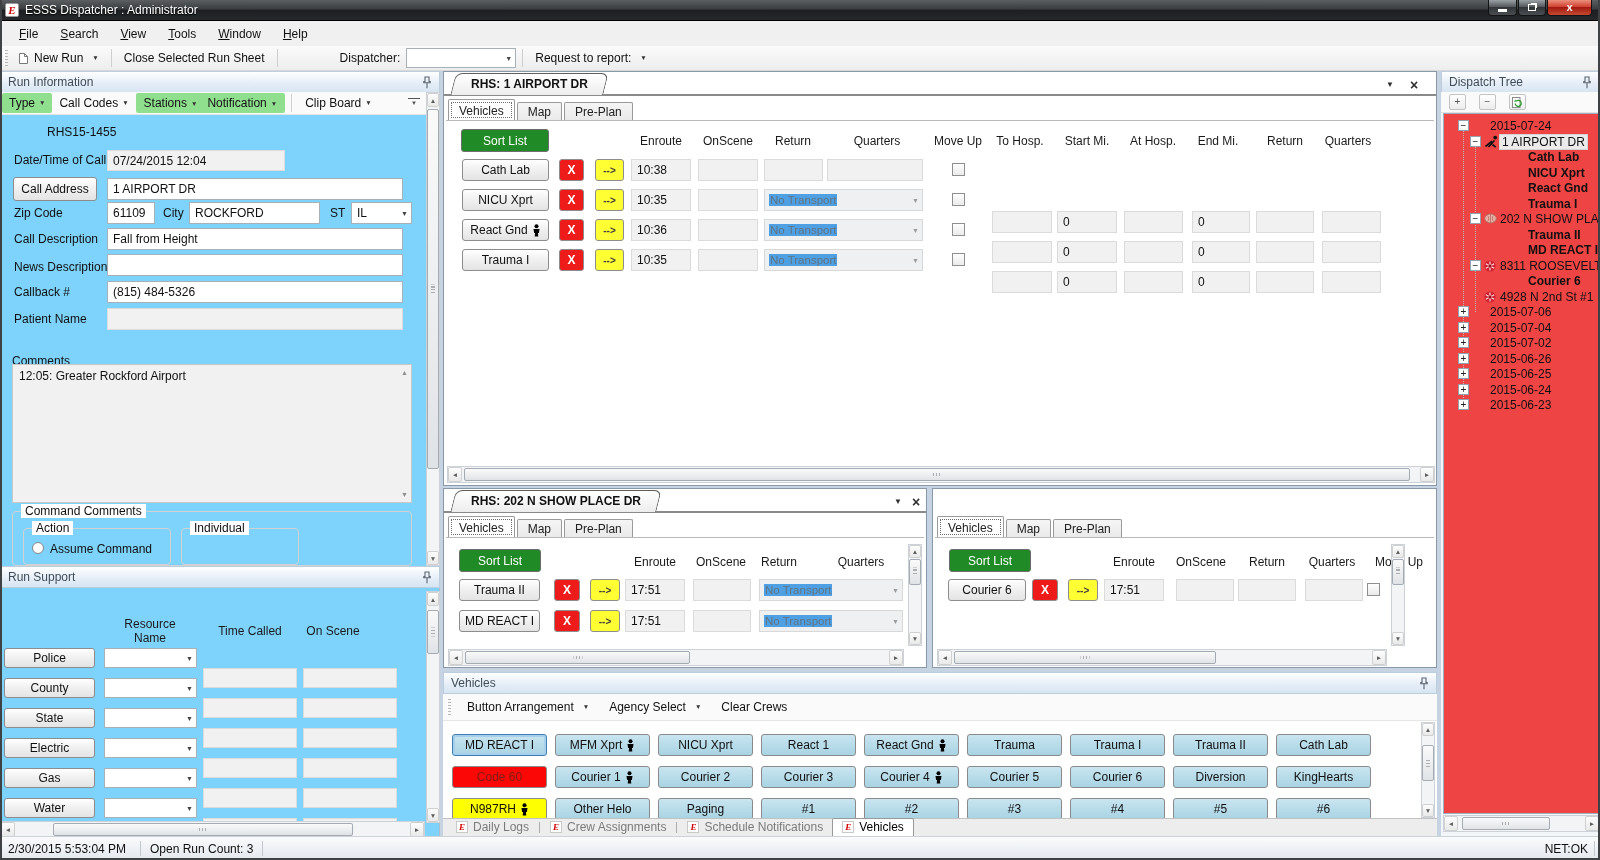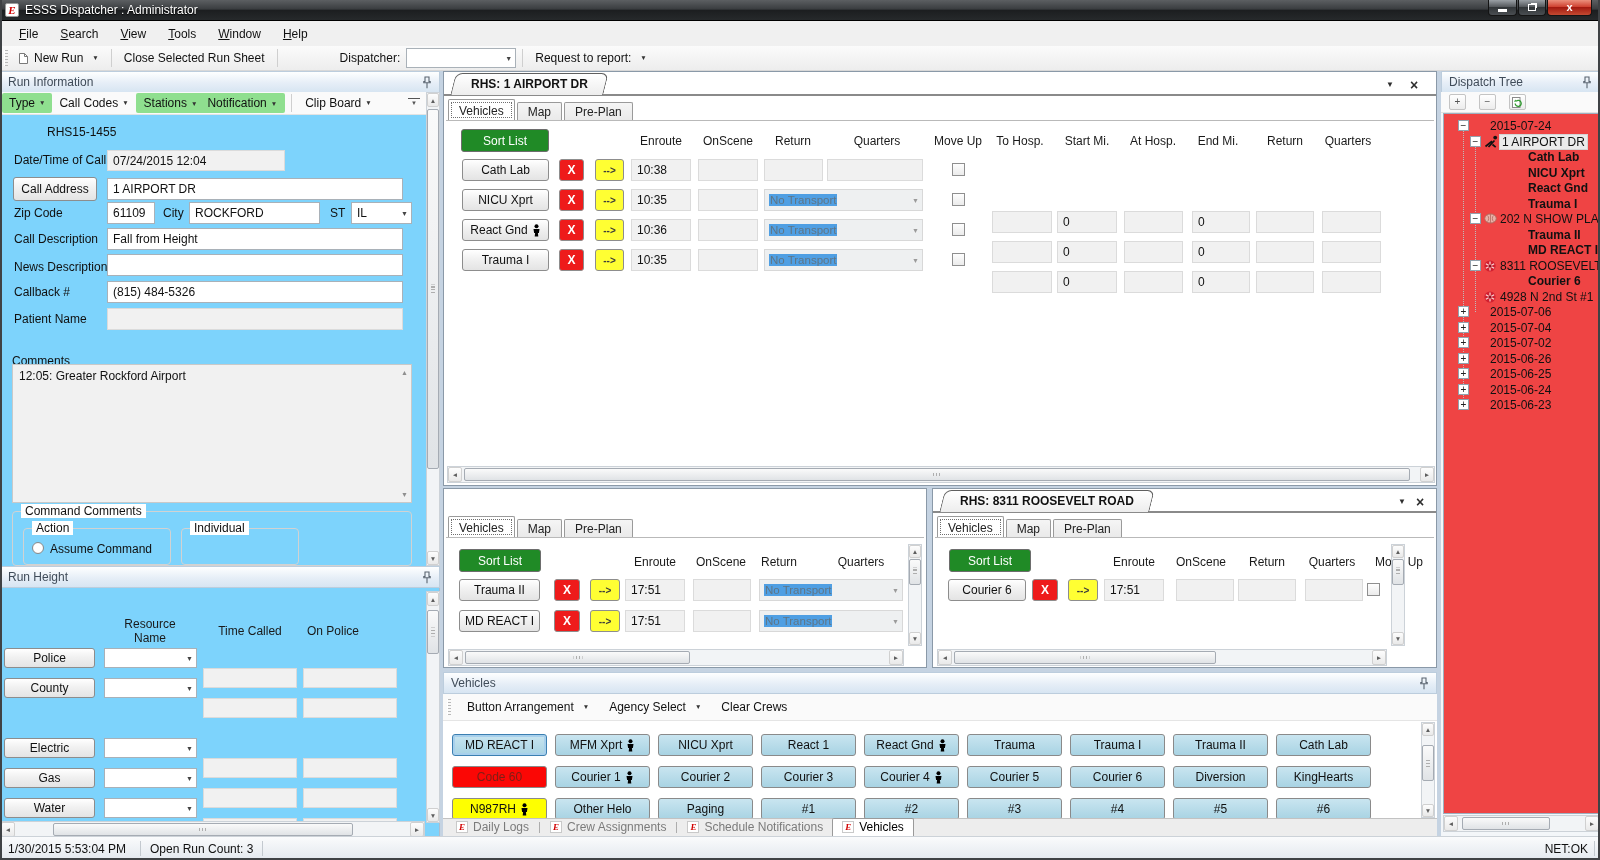--- a/index.html
+++ b/index.html
@@ -232,46 +232,56 @@
     </div>
   </div>
 
   <div class="vsb" style="left:426px;top:21px;height:474px">
     <span class="sba aU" style="left:0;top:0;width:12px;height:14px"></span>
     <div class="thm v" style="left:0;top:16px;width:12px;height:360px"></div>
     <span class="sba aD" style="left:0;bottom:0;width:12px;height:14px"></span>
   </div>
 
   <div class="phdr" style="left:0;top:495px;width:440px">
-    <span>Run Height</span>
+    <span>Run Support</span>
     <span class="pin">
         <svg width="10" height="13">
           <path d="M3 1h4v4.5h1.2v1.2H1.8V5.5H3zM5 6.7v5.5" stroke="#5a6470" stroke-width="1.1" fill="none"></path>
         </svg>
       </span>
   </div>
   <div class="colh" style="left:150px;top:546px;text-align:center">
       <span style="display:block;width:70px;white-space:normal">Resource Name</span>
     </div>
   <span class="colh" style="left:250px;top:553px">Time Called</span>
-  <span class="colh" style="left:333px;top:553px">On Police</span>
+  <span class="colh" style="left:333px;top:553px">On Scene</span>
 
   <div class="rrow" style="top:607px;height:20px">
     <div class="btn3d abs" style="left:4px;width:91px;height:20px">
         <span>County</span>
       </div>
     <div class="fld fw combo abs" style="left:104px;width:93px;height:20px">
         <span class="car2"></span>
       </div>
     <div class="fld abs" style="left:203px;width:94px;height:20px"></div>
     <div class="fld abs" style="left:303px;width:94px;height:20px"></div>
   </div>
   <div class="rrow" style="top:577px;height:20px">
     <div class="btn3d abs" style="left:4px;width:91px;height:20px">
         <span>Police</span>
+      </div>
+    <div class="fld fw combo abs" style="left:104px;width:93px;height:20px">
+        <span class="car2"></span>
+      </div>
+    <div class="fld abs" style="left:203px;width:94px;height:20px"></div>
+    <div class="fld abs" style="left:303px;width:94px;height:20px"></div>
+  </div>
+  <div class="rrow" style="top:637px;height:20px">
+    <div class="btn3d abs" style="left:4px;width:91px;height:20px">
+        <span>State</span>
       </div>
     <div class="fld fw combo abs" style="left:104px;width:93px;height:20px">
         <span class="car2"></span>
       </div>
     <div class="fld abs" style="left:203px;width:94px;height:20px"></div>
     <div class="fld abs" style="left:303px;width:94px;height:20px"></div>
   </div>
   <div class="rrow" style="top:697px;height:20px">
     <div class="btn3d abs" style="left:4px;width:91px;height:20px">
         <span>Gas</span>
@@ -434,20 +444,28 @@
   </div>
 
   <div class="hsb" style="left:3px;top:394px;width:988px">
     <span class="sba aL" style="left:0;top:0;width:14px;height:15px"></span>
     <div class="thm h" style="left:16px;top:1px;width:946px;height:13px"></div>
     <span class="sba aR" style="right:0;top:0;width:14px;height:15px"></span>
   </div>
 </div>
 
 <div class="mdiwin" style="left:443px;top:488px;width:484px;height:180px">
+  <div class="wtitle">
+    <div class="wtab">
+        <i></i>
+        <span>RHS: 202 N SHOW PLACE DR</span>
+      </div>
+    <span class="wbtn icaret" style="right:20px"></span>
+    <span class="wbtn ix" style="right:2px"></span>
+  </div>
   <div class="tabs" style="top:27px">
     <div class="tab sel"><span>Vehicles</span></div>
     <div class="tab"><span>Map</span></div>
     <div class="tab"><span>Pre-Plan</span></div>
   </div>
   <div class="tabline" style="top:48px"></div>
   <div class="sortbtn abs" style="left:15px;top:60px;width:82px">
       <span>Sort List</span>
     </div>
   <span class="colh" style="left:211px;top:66px">Enroute</span>
@@ -490,28 +508,20 @@
     <span class="sba aD" style="left:0;bottom:0;width:12px;height:13px"></span>
   </div>
   <div class="hsb" style="left:4px;top:160px;width:456px">
     <span class="sba aL" style="left:0;top:0;width:14px;height:15px"></span>
     <div class="thm h" style="left:16px;top:1px;width:225px;height:13px"></div>
     <span class="sba aR" style="right:0;top:0;width:14px;height:15px"></span>
   </div>
 </div>
 
 <div class="mdiwin" style="left:932px;top:488px;width:505px;height:180px">
-  <div class="wtitle">
-    <div class="wtab">
-        <i></i>
-        <span>RHS: 8311 ROOSEVELT ROAD</span>
-      </div>
-    <span class="wbtn icaret" style="right:26px"></span>
-    <span class="wbtn ix" style="right:8px"></span>
-  </div>
   <div class="tabs" style="top:27px">
     <div class="tab sel"><span>Vehicles</span></div>
     <div class="tab"><span>Map</span></div>
     <div class="tab"><span>Pre-Plan</span></div>
   </div>
   <div class="tabline" style="top:48px"></div>
   <div class="sortbtn abs" style="left:16px;top:60px;width:82px">
       <span>Sort List</span>
     </div>
   <span class="colh" style="left:201px;top:66px">Enroute</span>
@@ -828,21 +838,21 @@
       </div>
   </div>
   <div class="hsb" style="left:2px;top:744px;width:157px">
     <span class="sba aL" style="left:0;top:0;width:14px;height:15px"></span>
     <div class="thm h" style="left:18px;top:1px;width:88px;height:13px"></div>
     <span class="sba aR" style="right:0;top:0;width:14px;height:15px"></span>
   </div>
 </div>
 
 <div id="statusbar">
-  <span class="lbl" style="left:8px;top:5px">1/30/2015 5:53:04 PM</span>
+  <span class="lbl" style="left:8px;top:5px">2/30/2015 5:53:04 PM</span>
   <span class="ssep" style="left:140px"></span>
   <span class="lbl" style="left:150px;top:5px">Open Run Count:  3</span>
   <span class="ssep" style="left:262px"></span>
   <span class="lbl" style="right:12px;top:5px">NET:OK</span>
   <span class="ssep" style="right:5px"></span>
 </div>
 
 <div id="frame"></div>
 
 </body></html>

